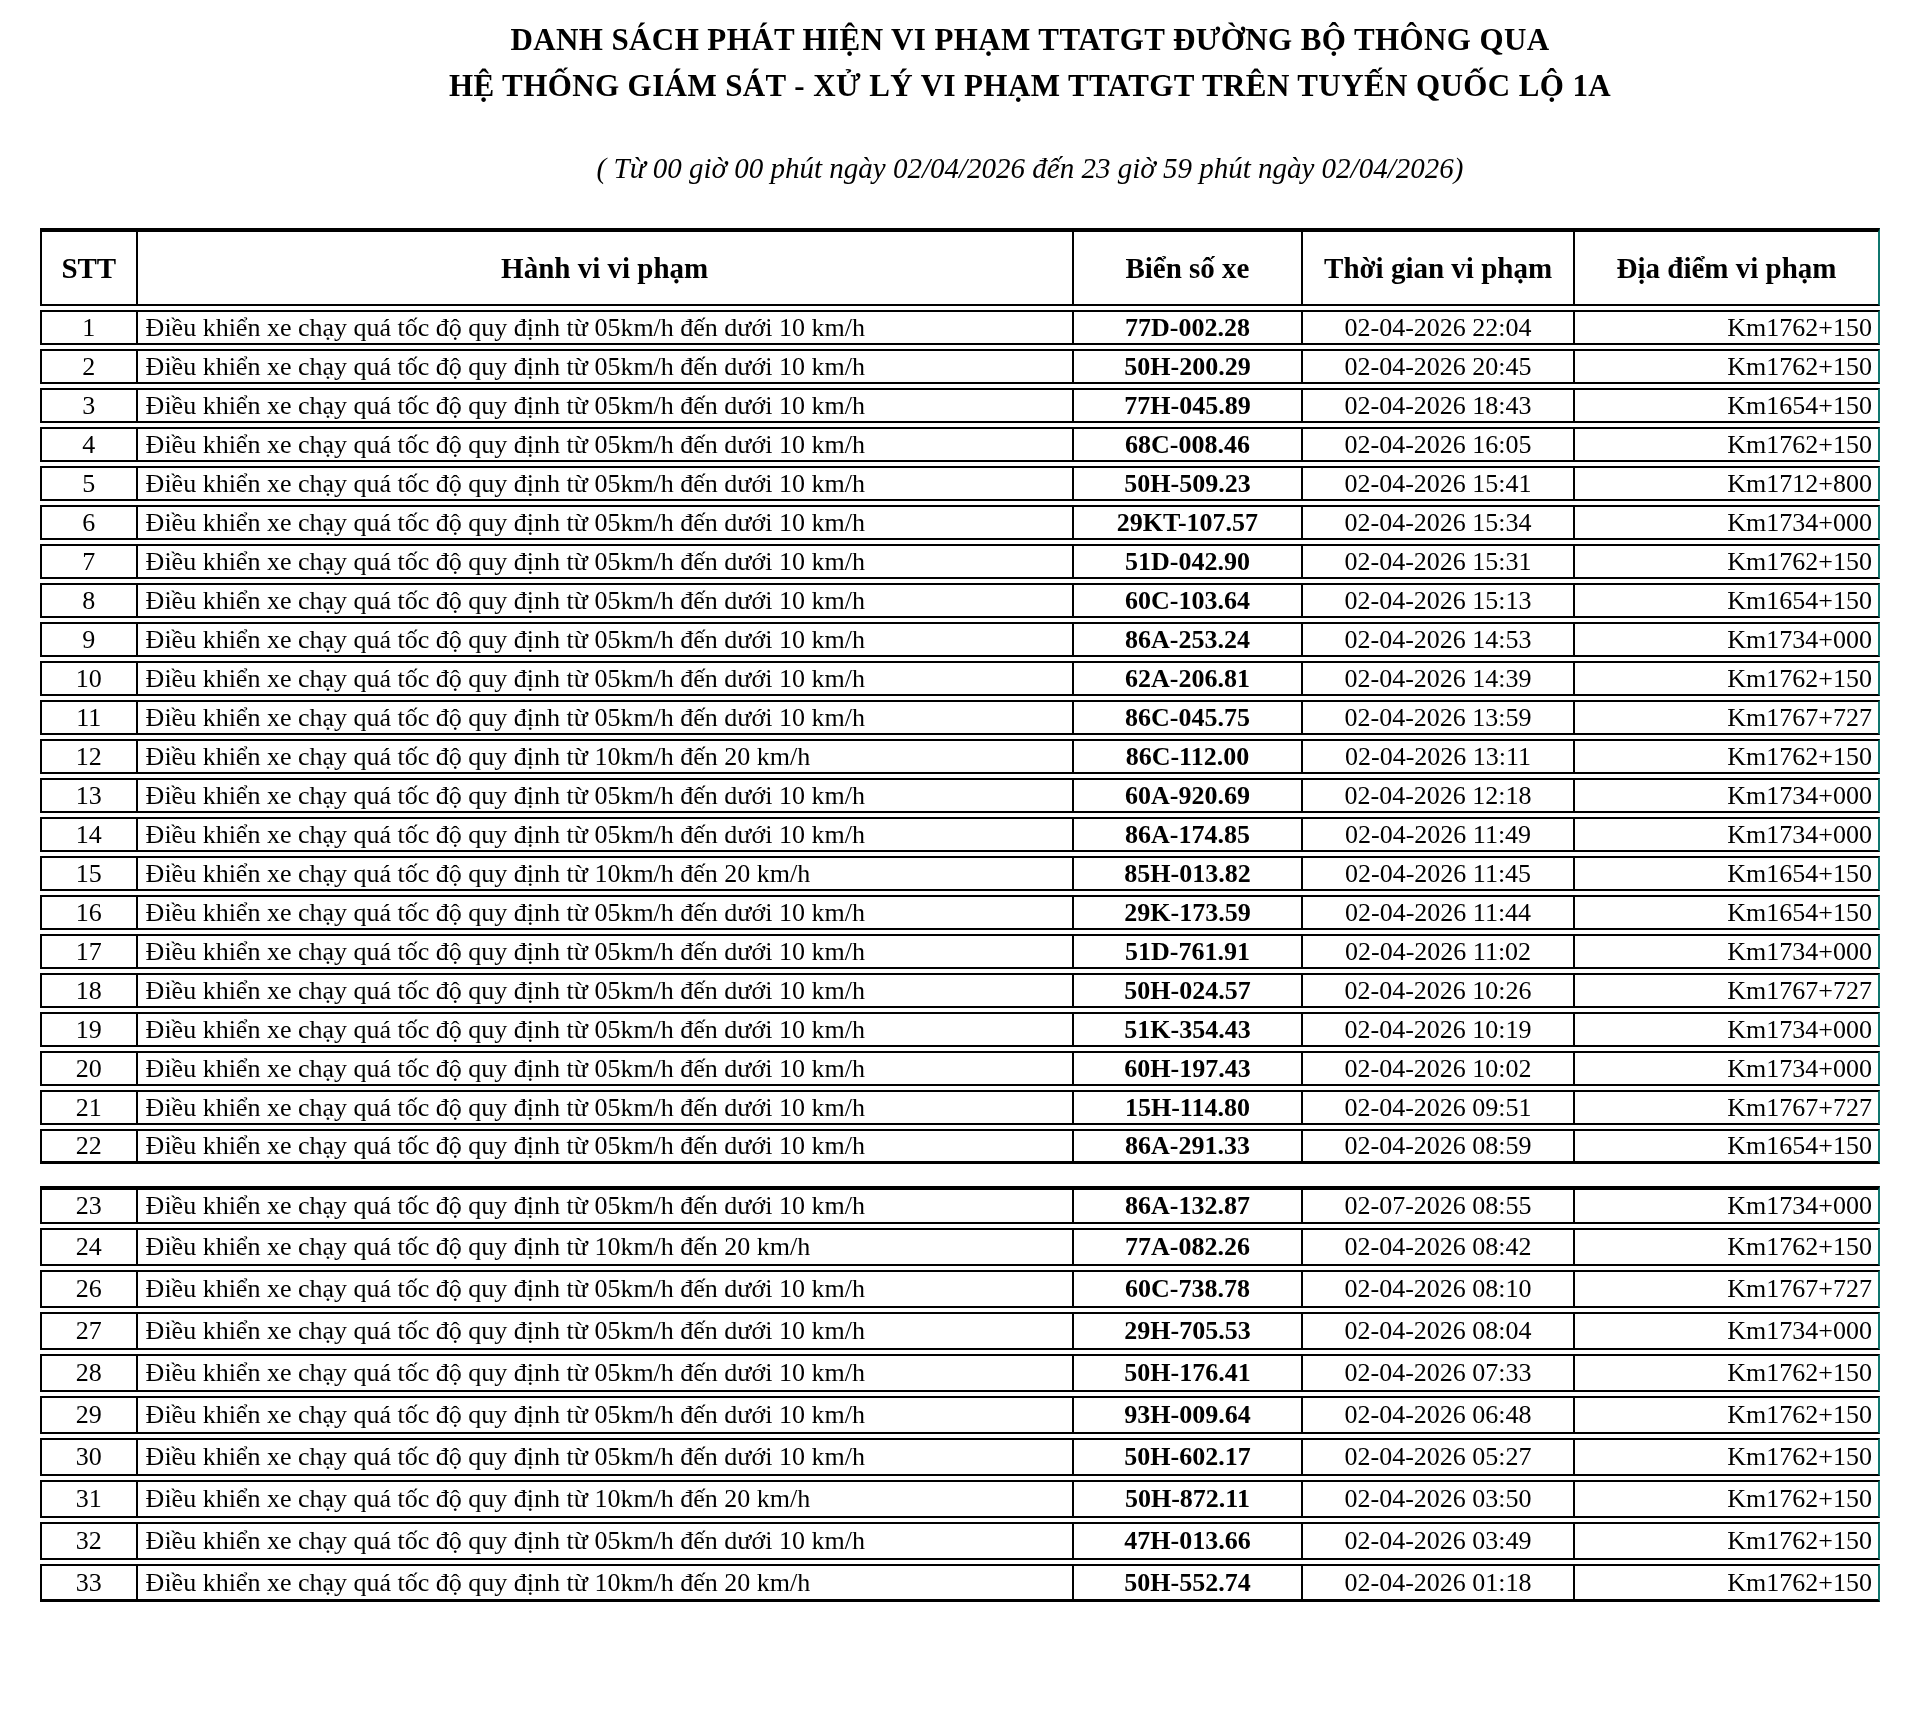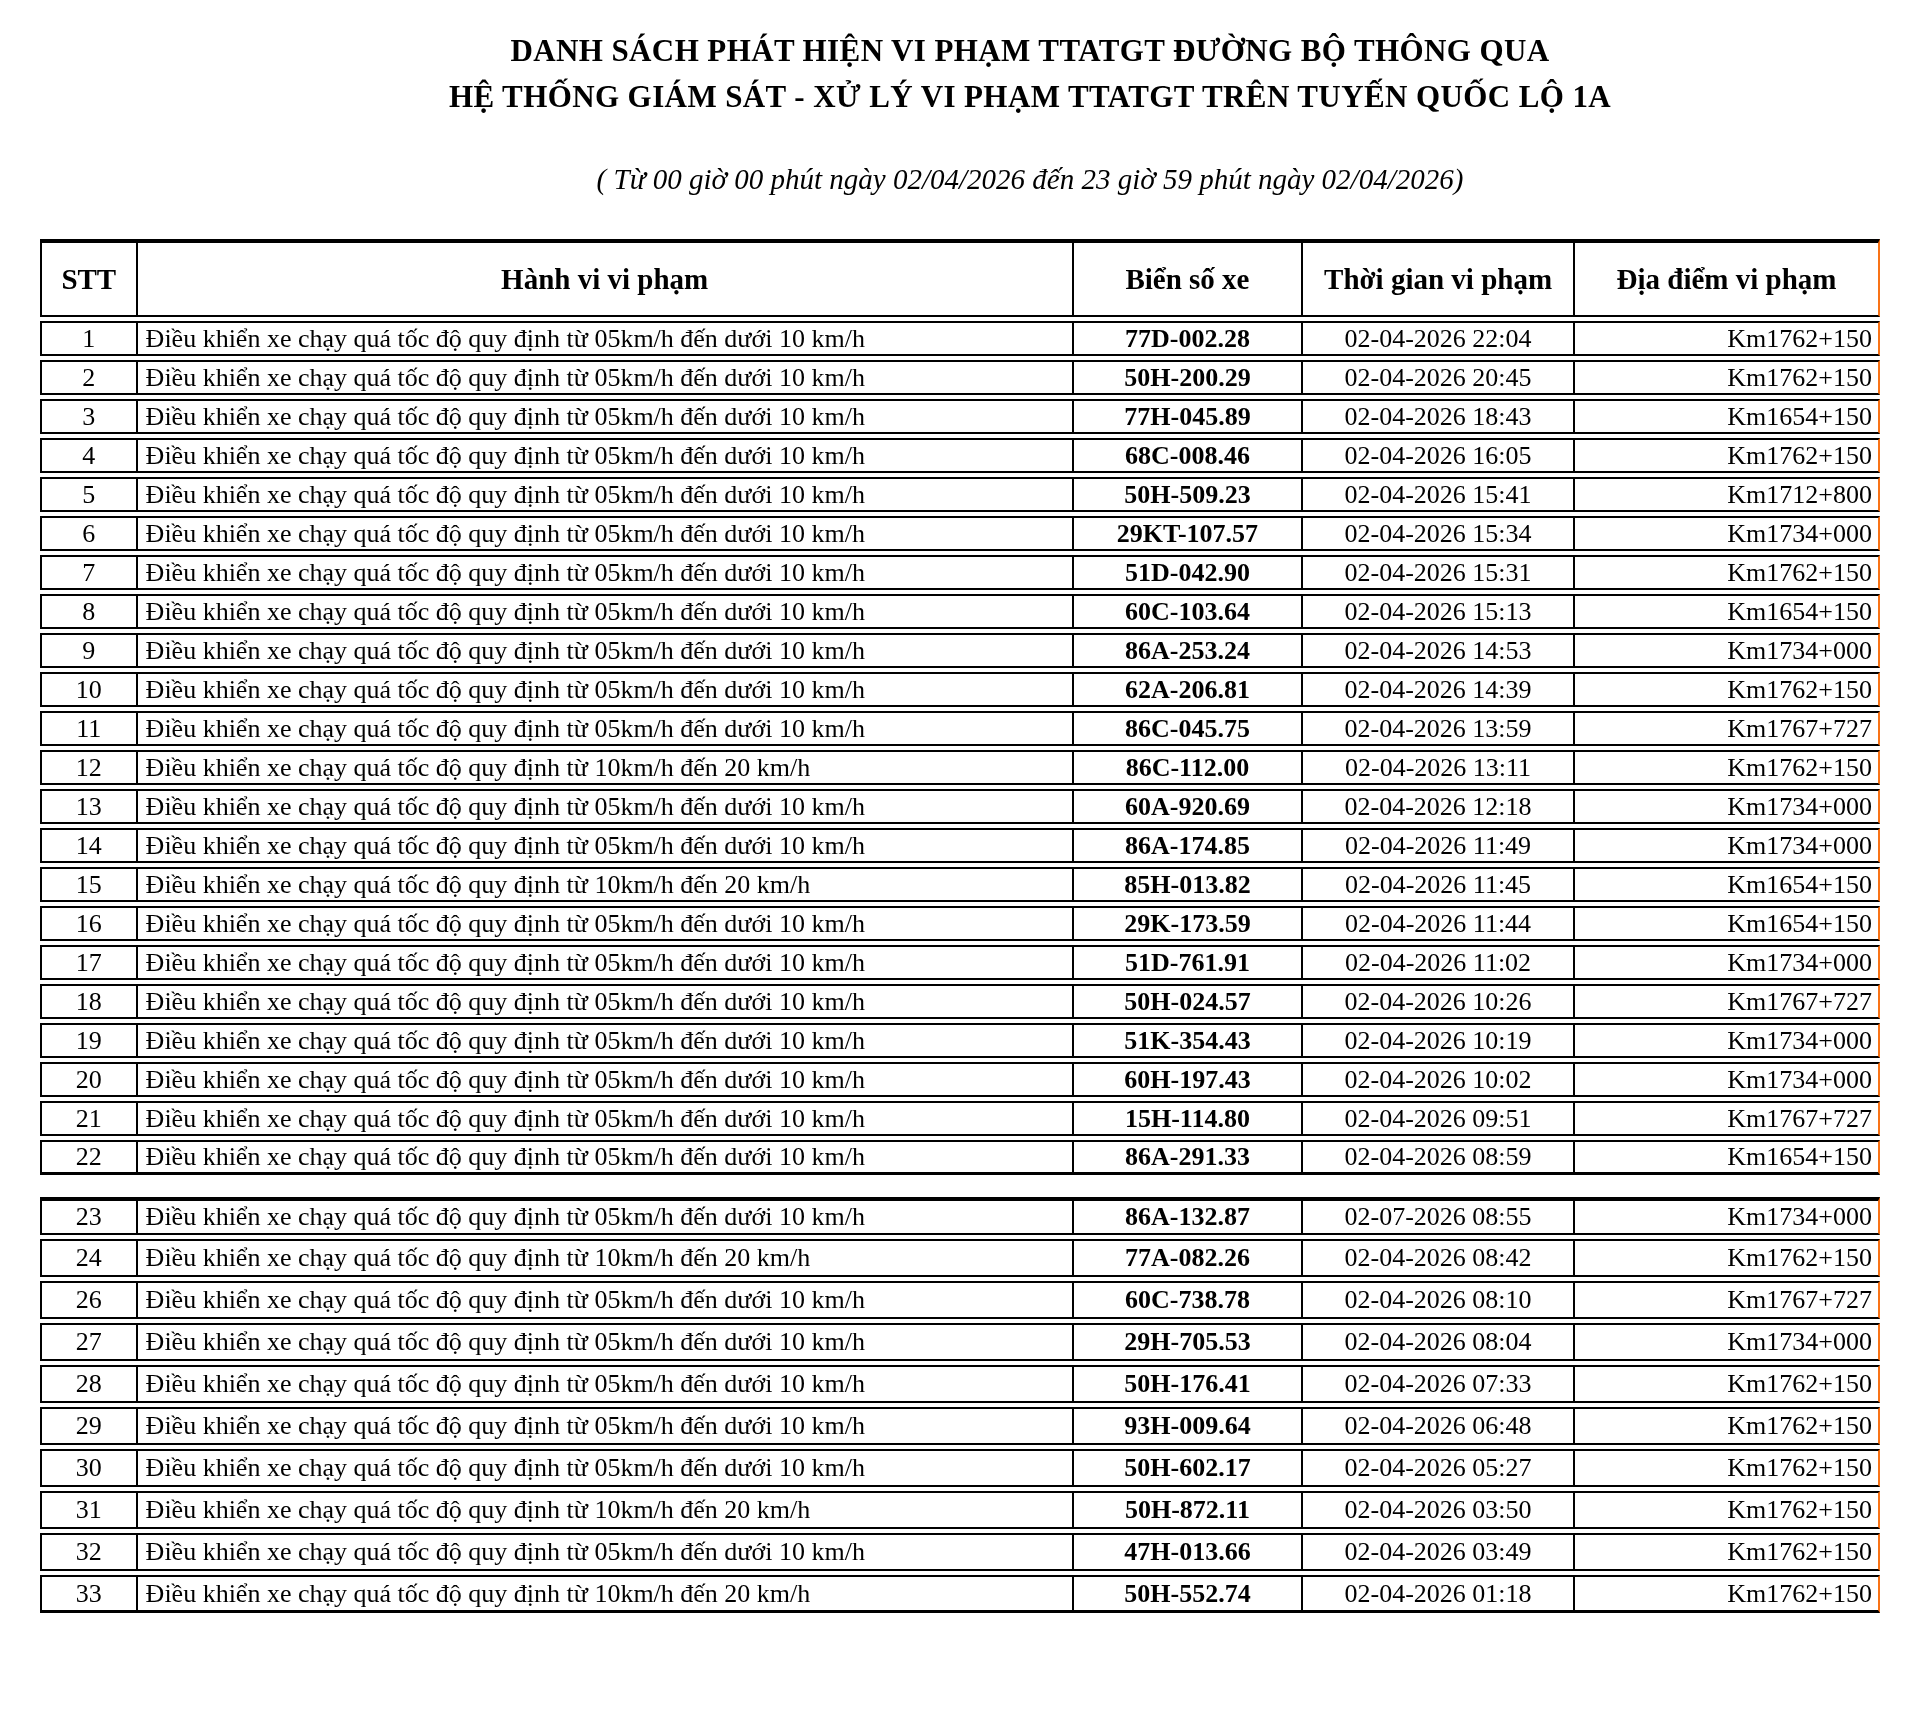--- a/index.html
+++ b/index.html
@@ -9,21 +9,21 @@
     padding: 0;
     background: #ffffff;
     color: #000000;
   }
   body {
     width: 1920px;
     min-height: 1726px;
     font-family: "Liberation Serif", "DejaVu Serif", serif;
   }
   .title-block {
-    padding-top: 28px;
+    padding-top: 17px;
     padding-left: 140px; 
     text-align: center;
   }
   .title-line {
     font-weight: 700;
     font-size: 31px;
     line-height: 46px;
     letter-spacing: 0.4px;
   }
   .subtitle {
@@ -48,21 +48,21 @@
   col.c3 { width: 228px; }
   col.c4 { width: 270px; }
   col.c5 { width: 305px; }
   th, td {
     border-top: 2px solid #000;
     border-bottom: 2px solid #000;
     border-left: 2px solid #000;
     overflow: hidden;
     white-space: nowrap;
   }
-  th:last-child, td:last-child { border-right: 2px solid #f97316; }
+  th:last-child, td:last-child { border-right: 2px solid #0f766e; }
   th {
     border-top-width: 4px;
     height: 78px;
     font-size: 29px;
     font-weight: 700;
     text-align: center;
     padding: 0 4px;
   }
   td {
     height: 35px;

